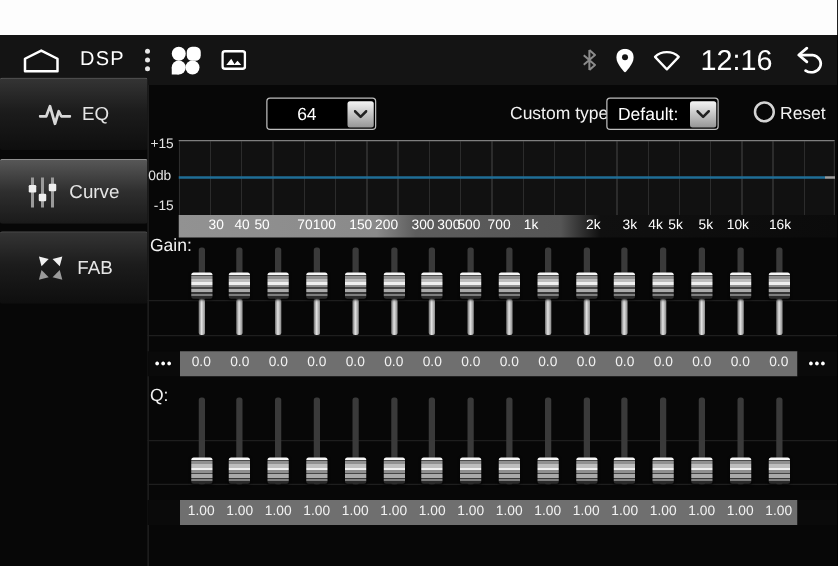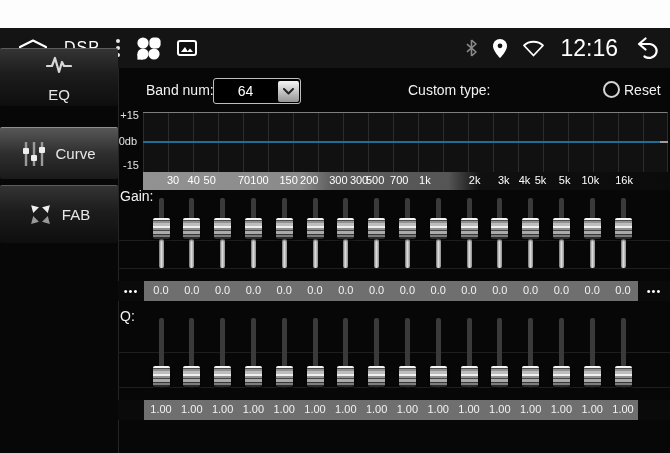--- a/index.html
+++ b/index.html
@@ -17,21 +17,21 @@
   .sb-time{color:#ffffff;font-size:23px;}
   .dotmenu{display:flex;flex-direction:column;gap:3px;}
   .dotmenu i{width:4px;height:4px;border-radius:50%;background:#e8e8e8;}
 
   
   .side-item{left:0;width:118px;display:flex;align-items:center;justify-content:center;gap:9px;
     background:linear-gradient(180deg,#343434 0%,#1c1c1c 45%,#0e0e0e 100%);
     border-top:1px solid #5c5c5c;border-radius:2px;cursor:pointer;}
   .side-item.selected{background:linear-gradient(180deg,#575757 0%,#2e2e2e 50%,#1a1a1a 100%);border-top:1px solid #8f8f8f;}
   .side-label{color:#e6e6e6;font-size:15px;}
-  #item-eq{top:48px;height:57px;flex-direction:column;}
+  #item-eq{top:62px;height:57px;}
   #item-curve{top:127px;height:51px;}
   #item-fab{top:185px;height:57px;}
   #side-divider{left:118px;top:68px;width:1px;height:385px;background:#242424;}
 
   
   .ctl-label{color:#f2f2f2;font-size:14px;line-height:25px;}
   .dropdown{display:flex;align-items:center;background:#000;border:1px solid #bdbdbd;border-radius:3px;height:26px;box-sizing:border-box;cursor:pointer;}
   .dd-value{flex:1;text-align:center;color:#ffffff;font-size:14px;}
   .dd-btn{width:21px;height:21px;margin:1px;background:linear-gradient(180deg,#f4f4f4,#969696);border-radius:2px;display:flex;align-items:center;justify-content:center;}
   .reset-ring{width:13px;height:13px;border:2px solid #d4d4d4;border-radius:50%;background:transparent;cursor:pointer;}
@@ -170,31 +170,38 @@
         <polygon points="3,3 10.5,5 5,10.5" fill="#f0f0f0"></polygon>
         <polygon points="21,3 19,10.5 13.5,5" fill="#f0f0f0"></polygon>
         <polygon points="3,21 5,13.5 10.5,19" fill="#9a9a9a"></polygon>
         <polygon points="21,21 13.5,19 19,13.5" fill="#9a9a9a"></polygon>
       </svg>
     </span>
     <span class="side-label">FAB</span>
   </div>
   <div class="abs" id="side-divider"></div>
 
-  <span class="abs ctl-label" style="left:146px;top:78px;">Band num:</span>
   <div class="abs dropdown" style="left:213px;top:78px;width:88px;">
     <span class="dd-value">64</span>
     <span class="dd-btn">
       <svg width="11" height="7" viewBox="0 0 11 7">
           <polyline points="1,1 5.5,5.5 10,1" fill="none" stroke="#222222" stroke-width="2" stroke-linecap="round" stroke-linejoin="round"></polyline>
         </svg>
     </span>
   </div>
 
   <span class="abs ctl-label" style="left:408px;top:78px;">Custom type:</span>
+  <div class="abs dropdown" style="left:485px;top:78px;width:90px;">
+    <span class="dd-value">Default:</span>
+    <span class="dd-btn">
+      <svg width="11" height="7" viewBox="0 0 11 7">
+          <polyline points="1,1 5.5,5.5 10,1" fill="none" stroke="#222222" stroke-width="2" stroke-linecap="round" stroke-linejoin="round"></polyline>
+        </svg>
+    </span>
+  </div>
 
   <div class="abs reset-ring" style="left:603px;top:81px;"></div>
   <span class="abs ctl-label" style="left:624px;top:78px;">Reset</span>
 
   <span class="abs yaxis" style="left:115px;top:109px;">+15</span>
   <span class="abs yaxis" style="left:113px;top:135px;">0db</span>
   <span class="abs yaxis" style="left:115px;top:159px;">-15</span>
   <div class="abs" id="plot"></div>
   <div class="abs" id="zero-line" style="background: rgb(31, 110, 150);"></div>
   <div class="abs" id="zero-cap"></div>

